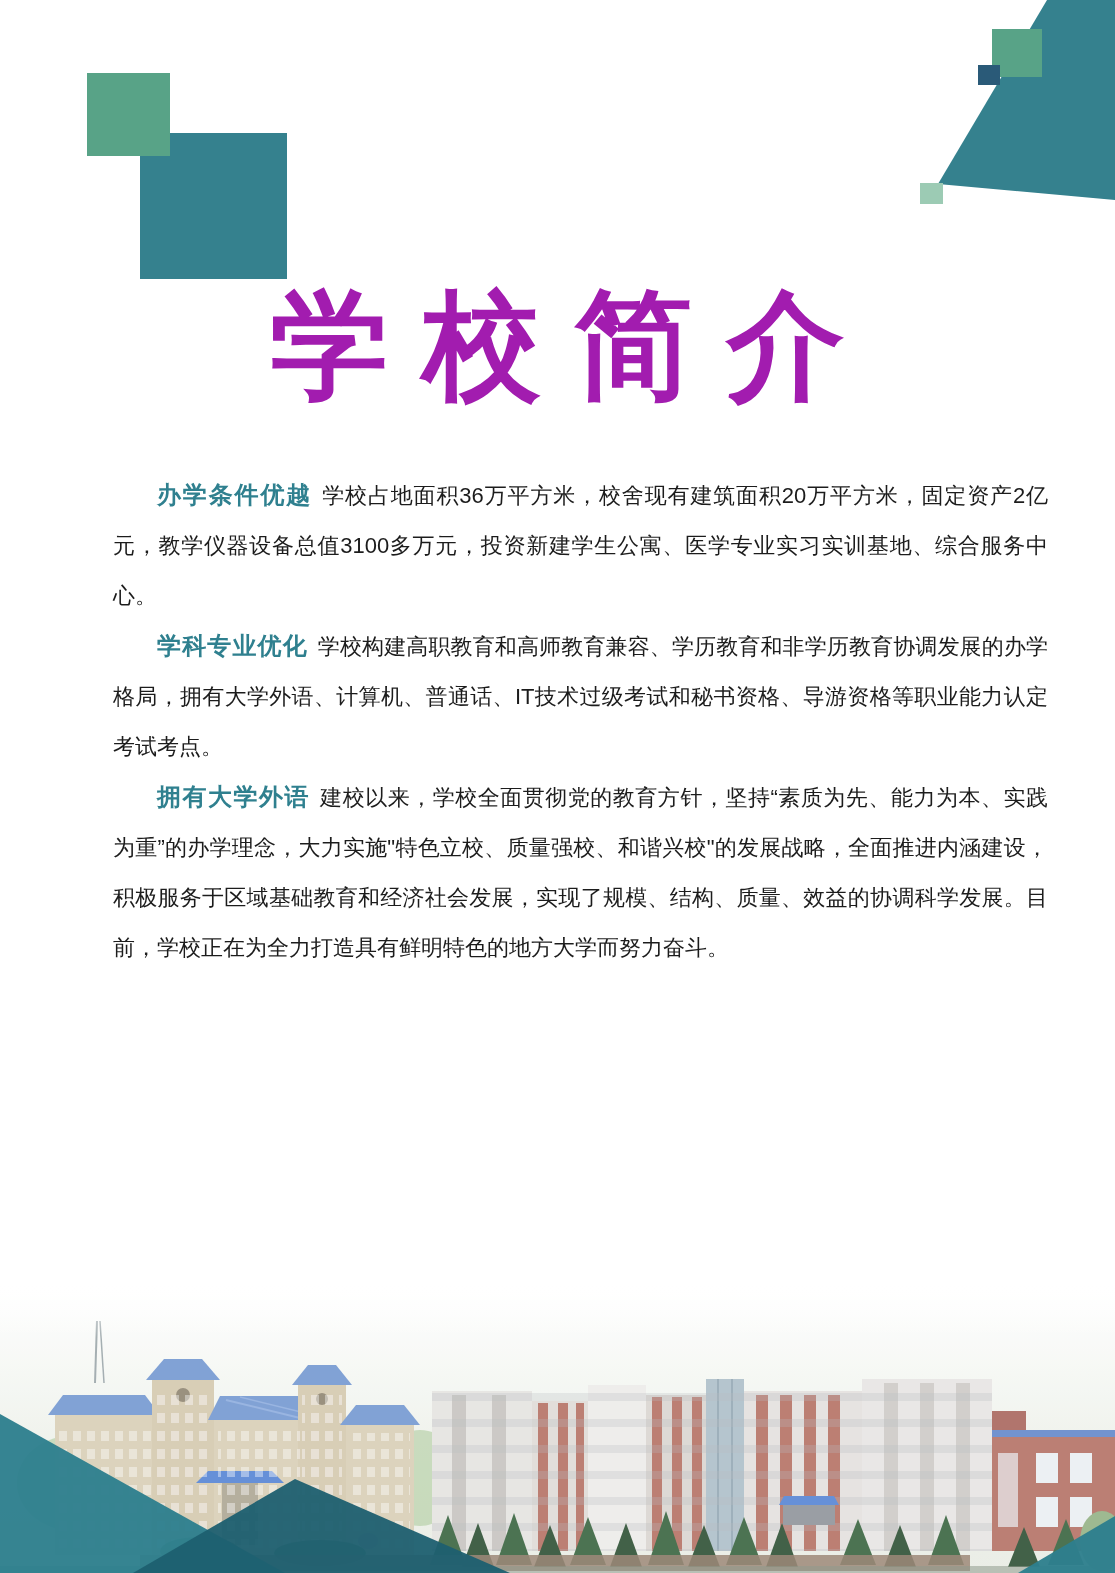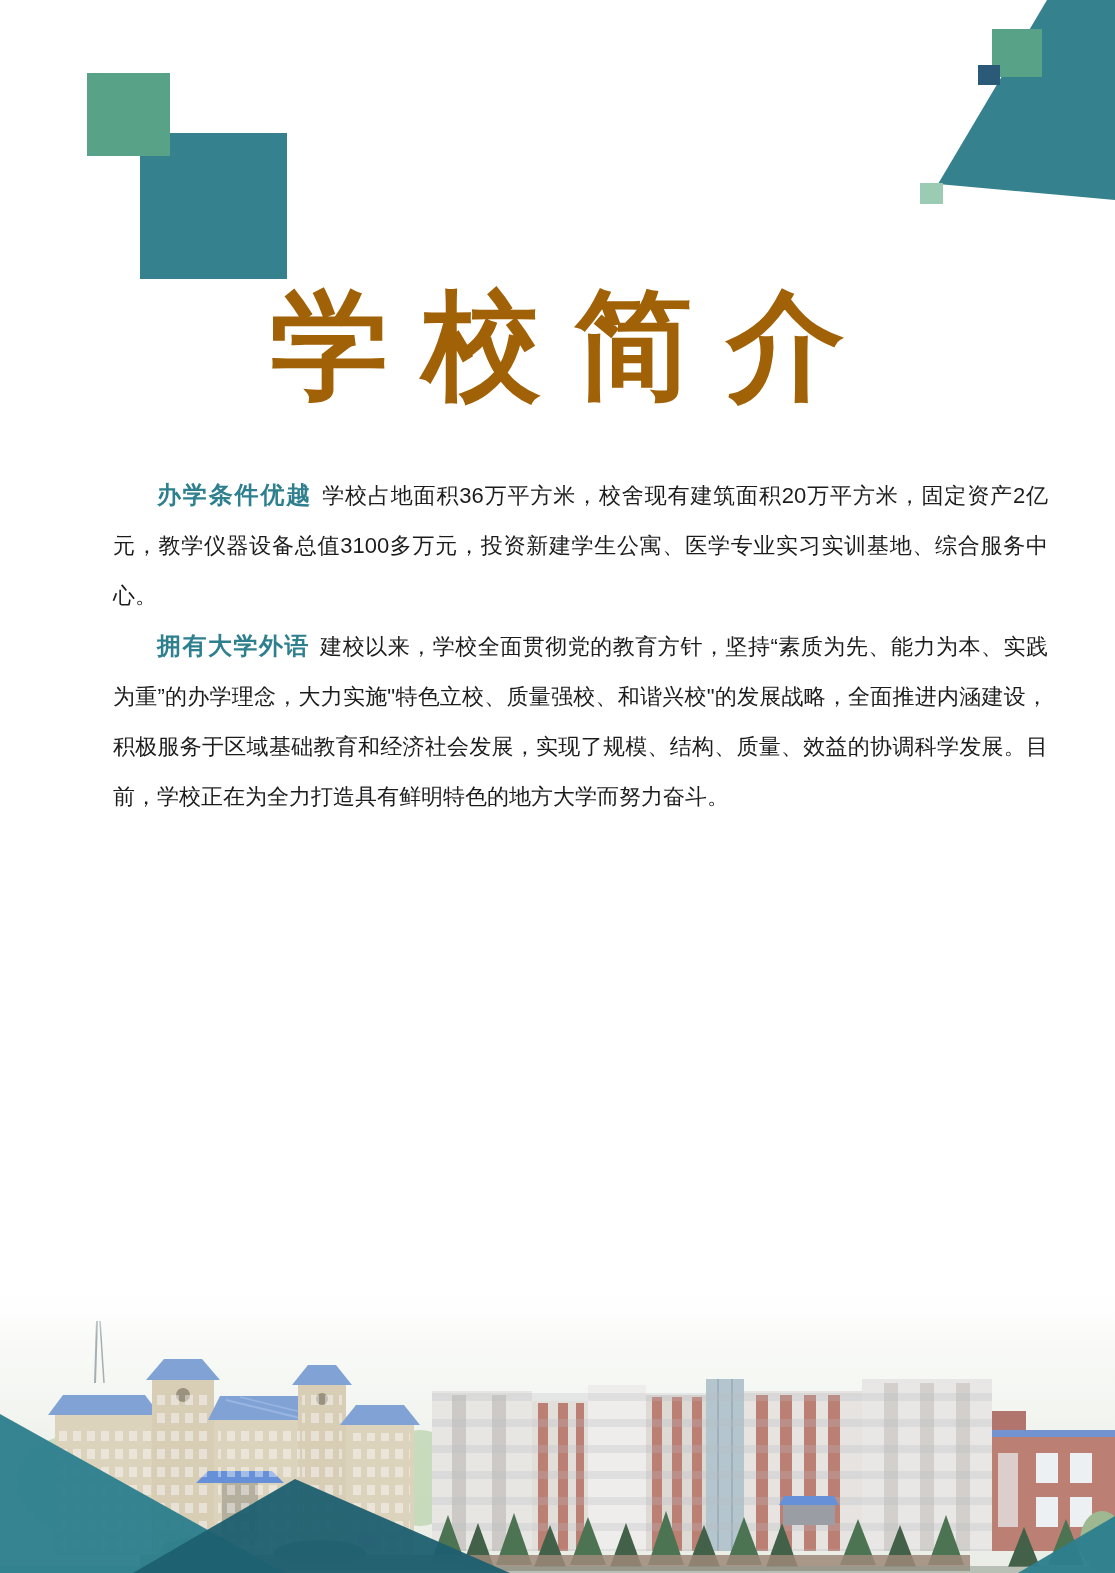--- a/index.html
+++ b/index.html
@@ -16,21 +16,21 @@
   .sq-navy-tr{left:978px;top:65px;width:22px;height:20px;background:#2a5a78;}
   .sq-lgreen-tr{left:920px;top:183px;width:23px;height:21px;background:#9ccbb4;}
   
   .title{
     position:absolute;left:0;right:0;top:282px;
     text-align:center;
     font-family:"Liberation Serif","DejaVu Serif",serif;
     font-weight:bold;
     font-size:118px;line-height:1.1;
     letter-spacing:34px;padding-left:34px;
-    color:#a16207;
+    color:#a21caf;
   }
   
   .body-text{
     position:absolute;left:113px;top:470px;width:935px;
     color:#1c1c1c;
     font-size:22px;line-height:50px;
     text-align:justify;
   }
   .body-text p{margin:0;text-indent:44px;}
   .lead{
@@ -53,20 +53,21 @@
   <polygon points="1047,0 1115,0 1115,200 938,184" fill="#35818e"></polygon>
 </svg>
 <div class="sq sq-green-tr"></div>
 <div class="sq sq-navy-tr"></div>
 <div class="sq sq-lgreen-tr"></div>
 
 <div class="title">学校简介</div>
 
 <div class="body-text">
   <p><span class="lead">办学条件优越</span><span>学校占地面积36万平方米，校舍现有建筑面积20万平方米，固定资产2亿元，教学仪器设备总值3100多万元，投资新建学生公寓、医学专业实习实训基地、综合服务中心。</span></p>
+  <p><span class="lead">学科专业优化</span><span>学校构建高职教育和高师教育兼容、学历教育和非学历教育协调发展的办学格局，拥有大学外语、计算机、普通话、IT技术过级考试和秘书资格、导游资格等职业能力认定考试考点。</span></p>
   <p><span class="lead">拥有大学外语</span><span>建校以来，学校全面贯彻党的教育方针，坚持“素质为先、能力为本、实践为重”的办学理念，大力实施"特色立校、质量强校、和谐兴校"的发展战略，全面推进内涵建设，积极服务于区域基础教育和经济社会发展，实现了规模、结构、质量、效益的协调科学发展。目前，学校正在为全力打造具有鲜明特色的地方大学而努力奋斗。</span></p>
 </div>
 
 <div class="photo-wrap">
 <svg width="1115" height="290" viewBox="0 0 1115 290">
   <defs>
     <linearGradient id="sky" x1="0" y1="0" x2="0" y2="1">
       <stop offset="0" stop-color="#ffffff"></stop>
       <stop offset="0.55" stop-color="#edf1ea"></stop>
       <stop offset="1" stop-color="#e7ebe2"></stop>

